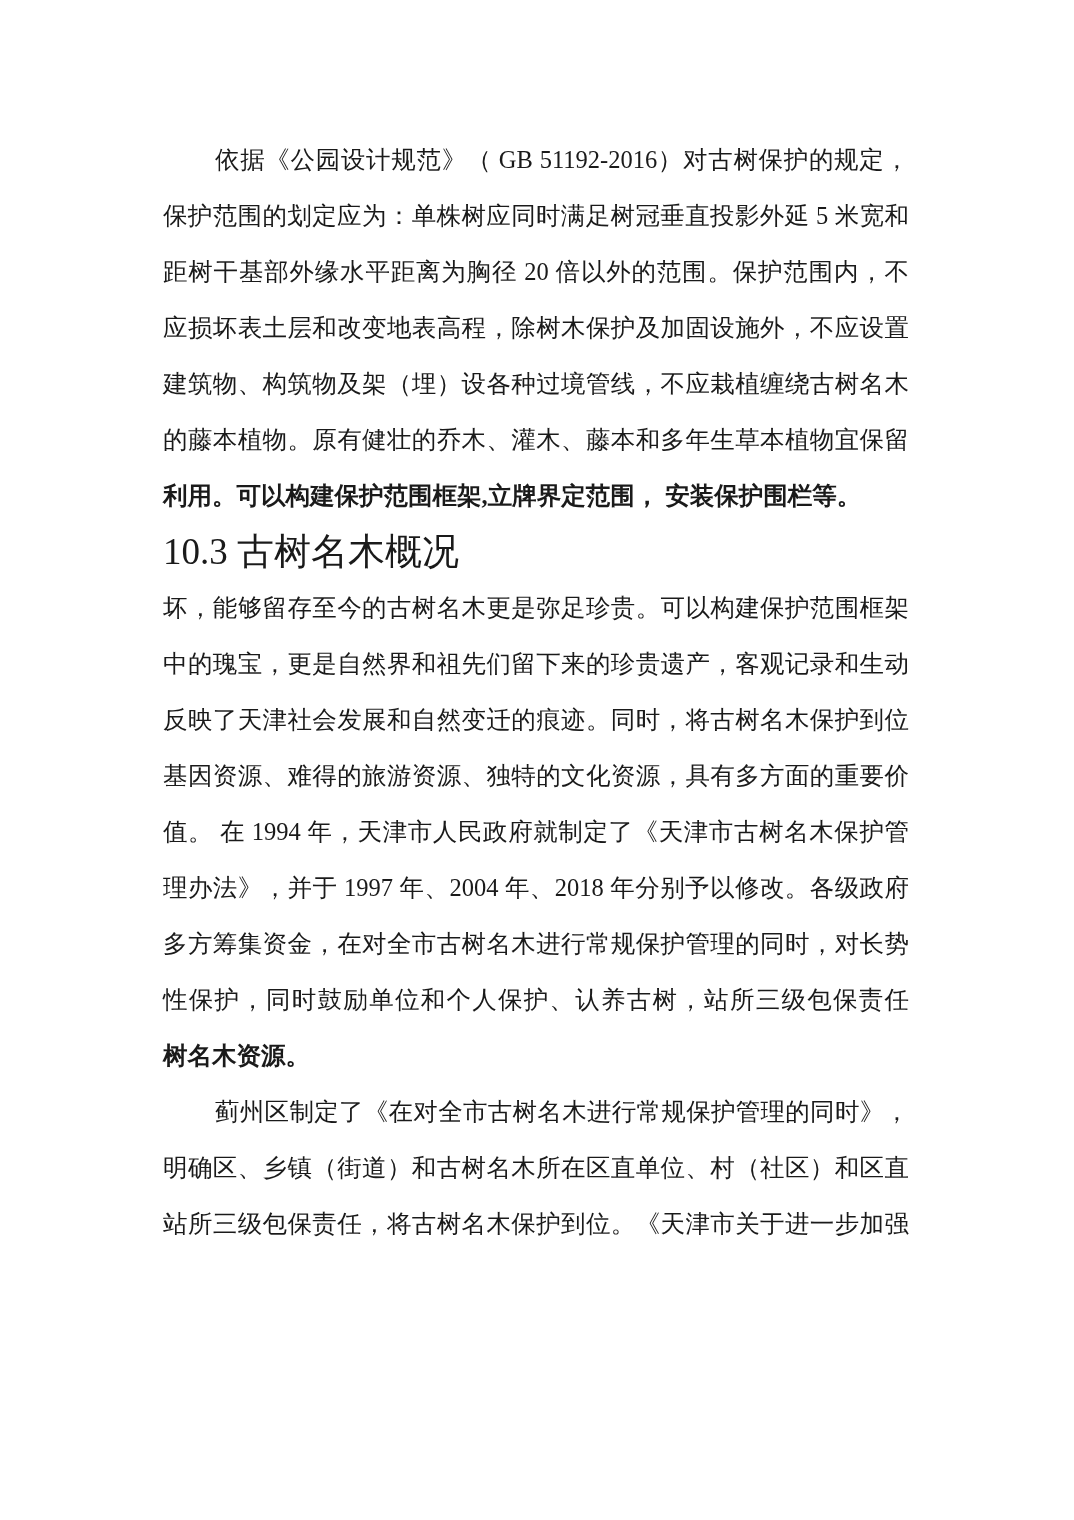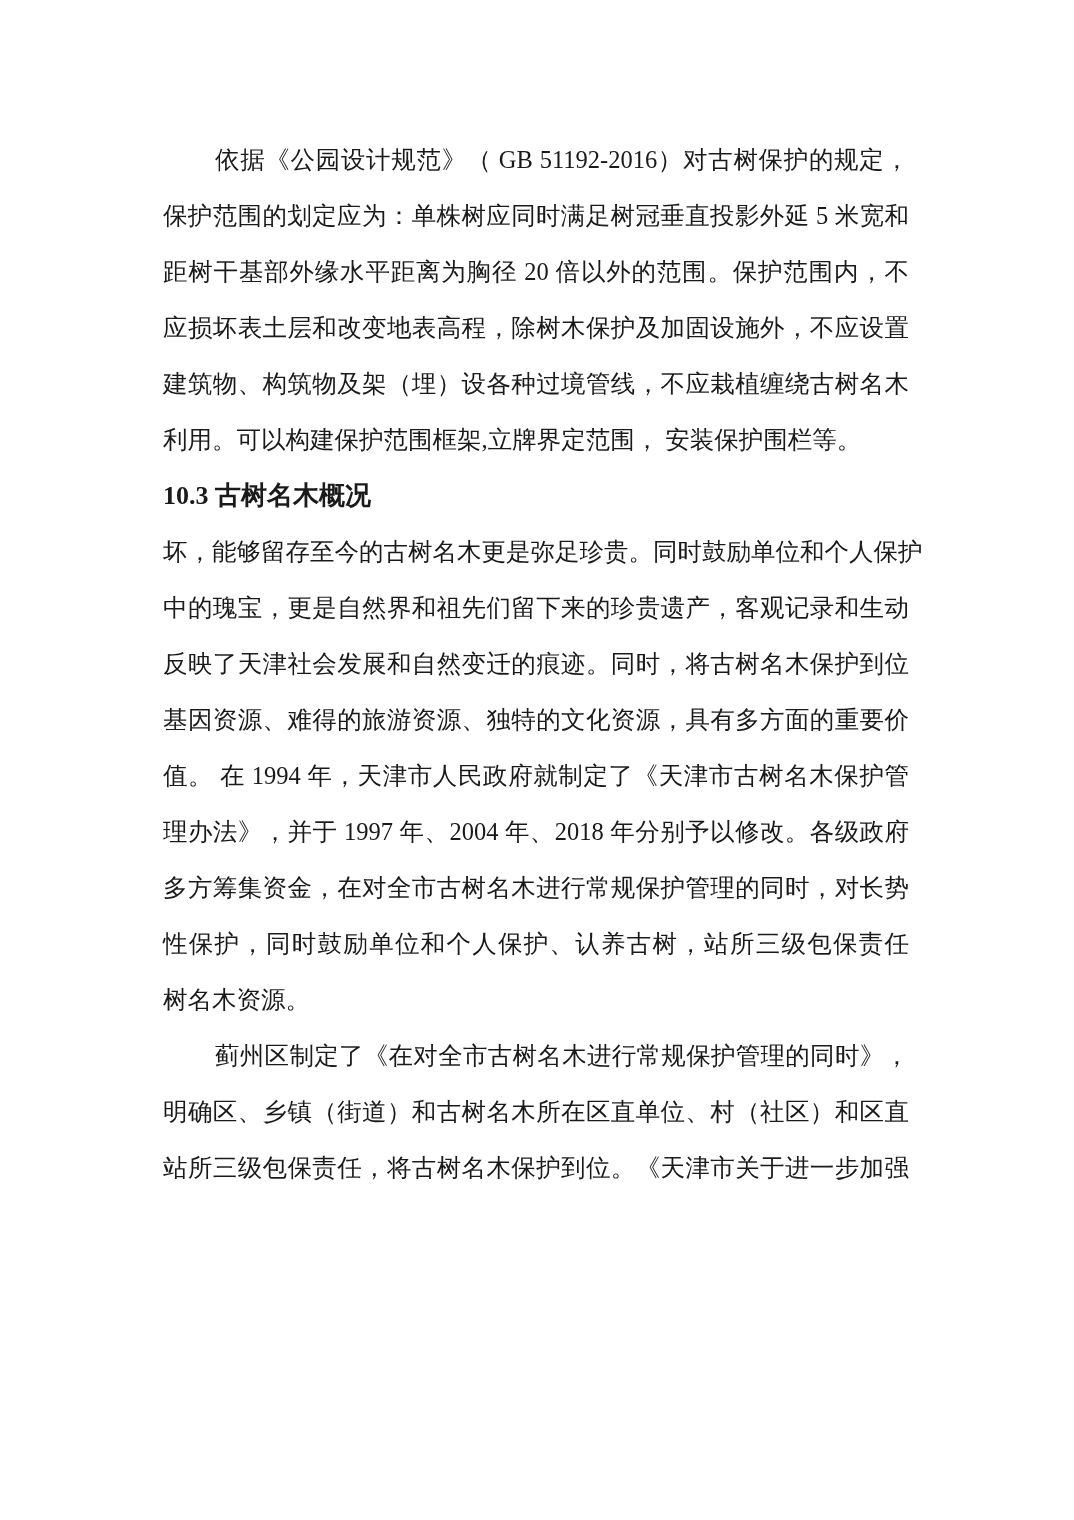--- a/index.html
+++ b/index.html
@@ -32,29 +32,30 @@
     text-align: justify;
     text-align-last: justify;
     -moz-text-align-last: justify;
   }
   .line.first {
     padding-left: 52px;
   }
   .line.noj {
     text-align: right;
     text-align-last: left;
+    font-weight: bold;
     -moz-text-align-last: left;
   }
   .heading {
     margin: 0;
     padding: 0;
     height: 56px;
     line-height: 56px;
-    font-size: 26px;
-    font-weight: 700;
+    font-size: 37px;
+    font-weight: 400;
     text-align: left;
   }
   .page-number {
     position: absolute;
     top: 1383px;
     left: 0;
     width: 100%;
     text-align: center;
     font-size: 17px;
     line-height: 22px;
@@ -65,25 +66,26 @@
 <body>
 
 <div class="page">
   <main class="text-block">
 
     <p class="line first">依据《公园设计规范》（ GB 51192-2016）对古树保护的规定，</p>
     <p class="line">保护范围的划定应为：单株树应同时满足树冠垂直投影外延 5 米宽和</p>
     <p class="line">距树干基部外缘水平距离为胸径 20 倍以外的范围。保护范围内，不</p>
     <p class="line">应损坏表土层和改变地表高程，除树木保护及加固设施外，不应设置</p>
     <p class="line">建筑物、构筑物及架（埋）设各种过境管线，不应栽植缠绕古树名木</p>
+    <p class="line">的藤本植物。原有健壮的乔木、灌木、藤本和多年生草本植物宜保留</p>
     <p class="line noj">利用。可以构建保护范围框架,立牌界定范围， 安装保护围栏等。</p>
 
     <h2 class="heading">10.3 古树名木概况</h2>
 
-    <p class="line">坏，能够留存至今的古树名木更是弥足珍贵。同时鼓励单位和个人保护</p>
+    <p class="line">坏，能够留存至今的古树名木更是弥足珍贵。可以构建保护范围框架</p>
     <p class="line">中的瑰宝，更是自然界和祖先们留下来的珍贵遗产，客观记录和生动</p>
     <p class="line">反映了天津社会发展和自然变迁的痕迹。同时，将古树名木保护到位</p>
     <p class="line">基因资源、难得的旅游资源、独特的文化资源，具有多方面的重要价</p>
     <p class="line">值。 在 1994 年，天津市人民政府就制定了《天津市古树名木保护管</p>
     <p class="line">理办法》，并于 1997 年、2004 年、2018 年分别予以修改。各级政府</p>
     <p class="line">多方筹集资金，在对全市古树名木进行常规保护管理的同时，对长势</p>
     <p class="line">性保护，同时鼓励单位和个人保护、认养古树，站所三级包保责任</p>
     <p class="line noj">树名木资源。</p>
 
     <p class="line first">蓟州区制定了《在对全市古树名木进行常规保护管理的同时》，</p>

